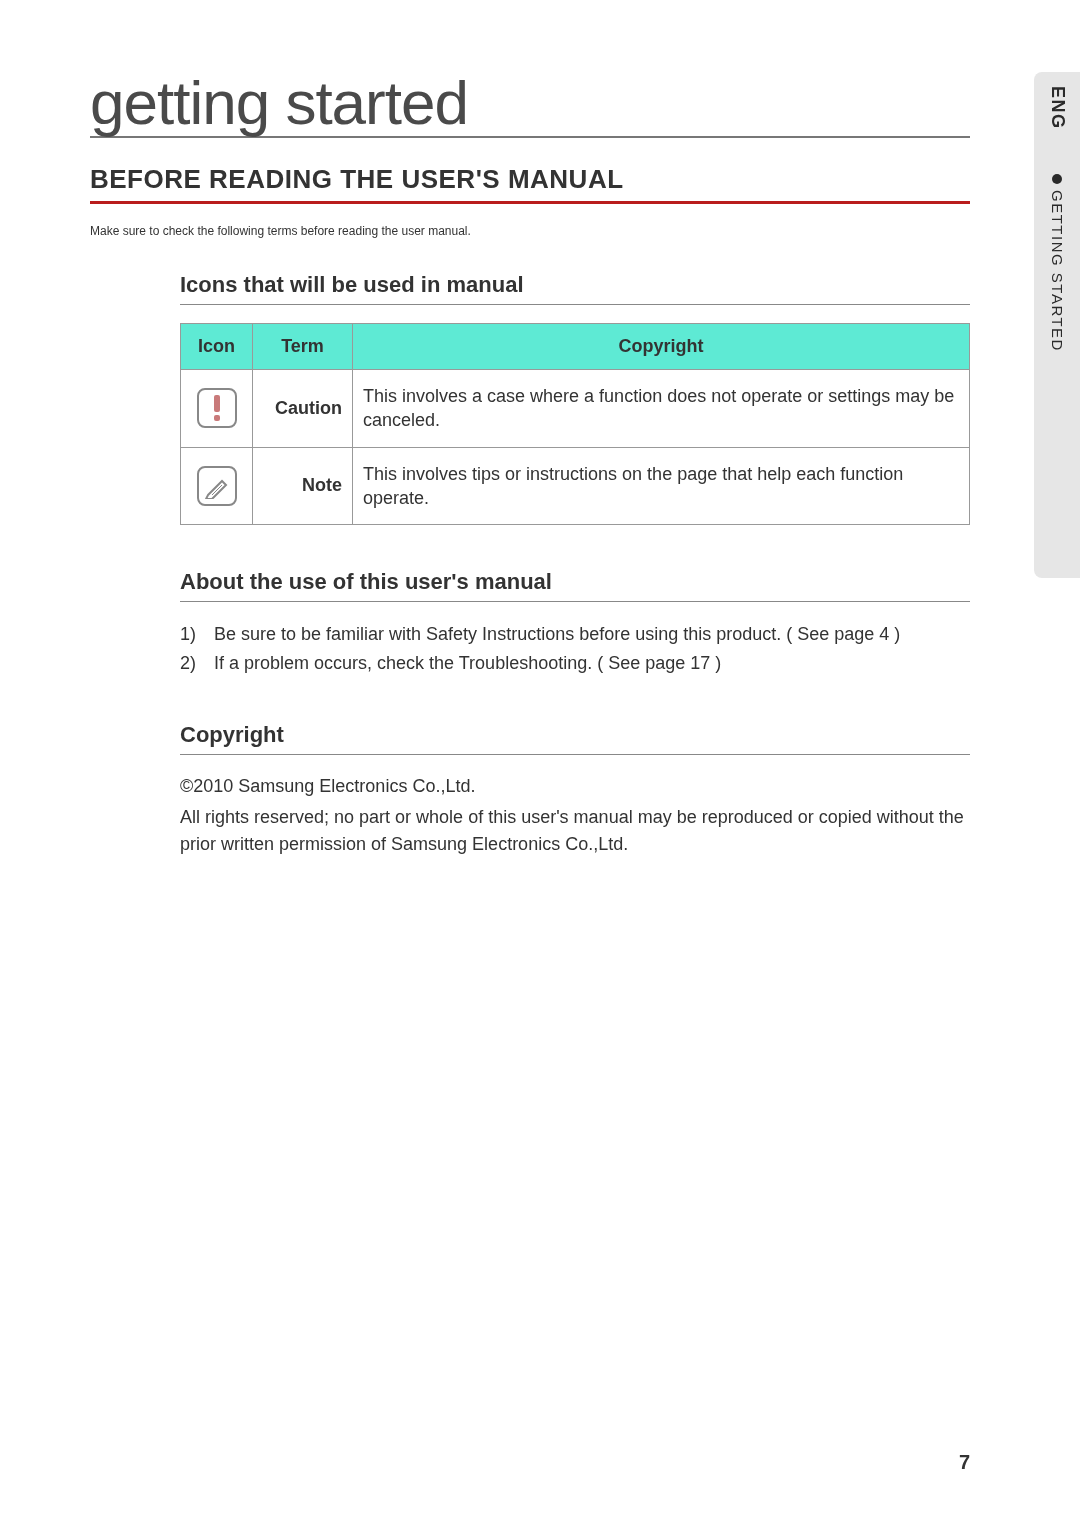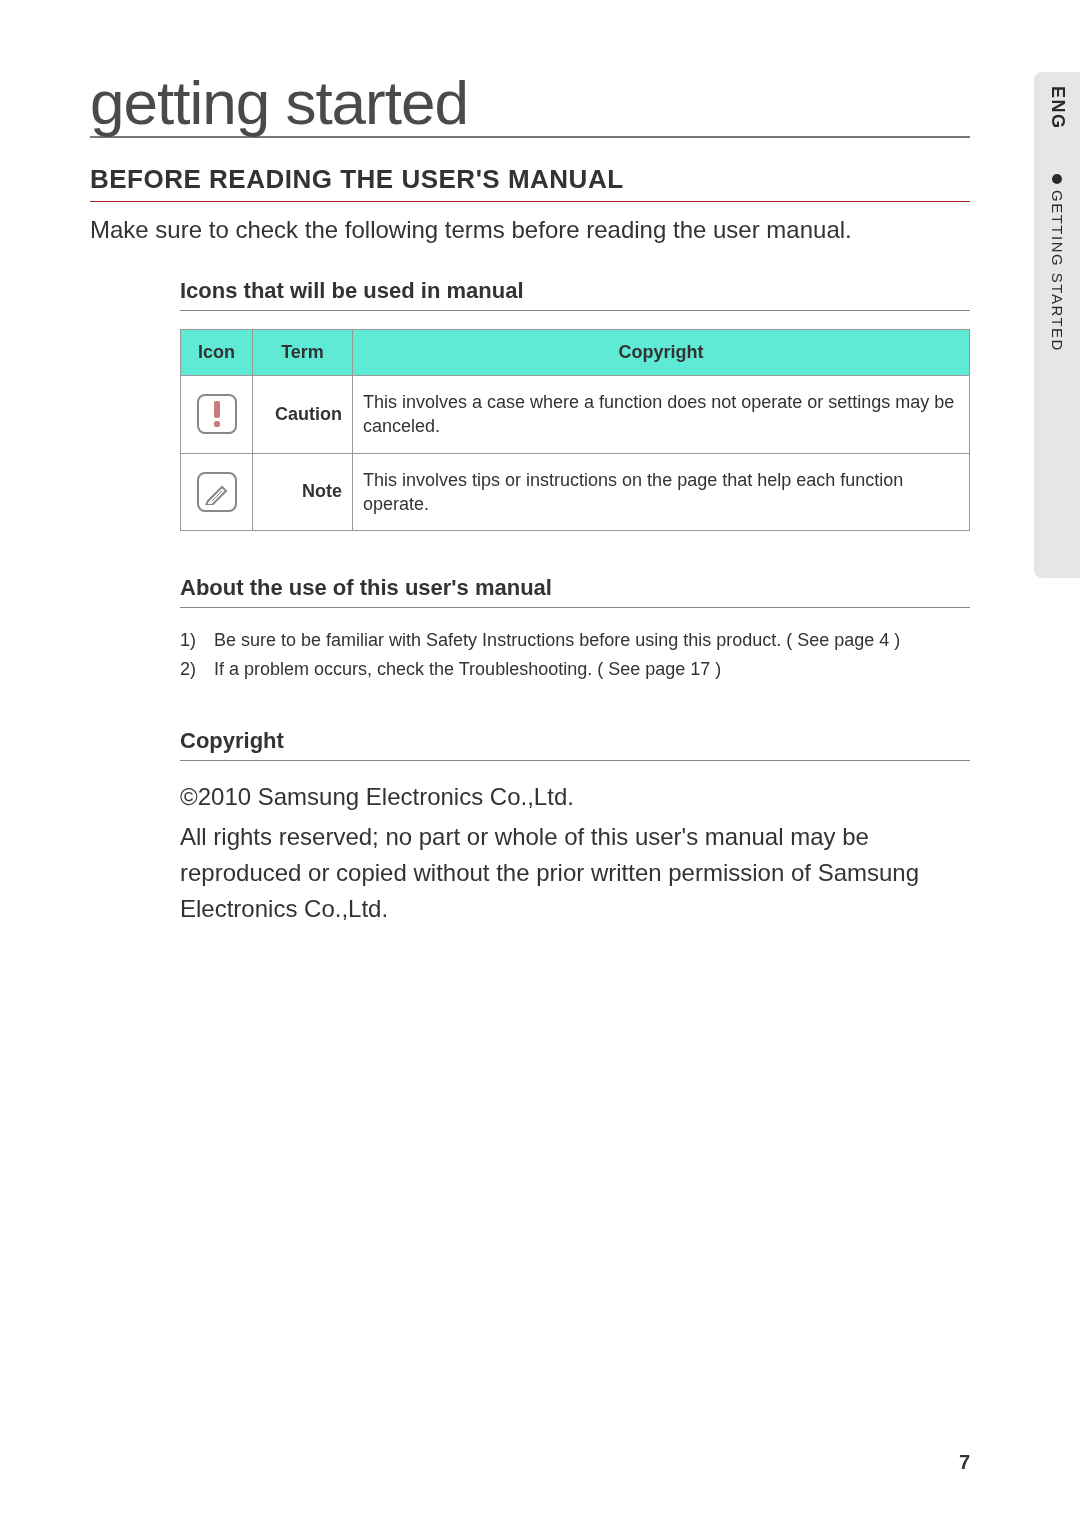--- a/index.html
+++ b/index.html
@@ -63,26 +63,26 @@
       border-bottom: 2px solid #777;
       padding-bottom: 2px;
       margin-bottom: 26px;
       line-height: 1;
     }
     h2.section {
       font-size: 26px;
       font-weight: bold;
       letter-spacing: 0.5px;
       color: #333;
-      border-bottom: 1px solid #b91c1c;
+      border-bottom: 3px solid #b91c1c;
       padding-bottom: 6px;
-      margin-bottom: 14px;
+      margin-bottom: 20px;
     }
     .intro {
-      font-size: 24px;
+      font-size: 12px;
       color: #333;
       margin-bottom: 34px;
     }
     h3.sub {
       font-size: 22px;
       font-weight: bold;
       color: #333;
       border-bottom: 1px solid #888;
       padding-bottom: 6px;
       margin: 0 0 18px 90px;
@@ -124,21 +124,21 @@
     .list-block .item {
       font-size: 18px;
       color: #333;
       line-height: 1.6;
       display: flex;
       gap: 10px;
     }
     .list-block .num { min-width: 24px; }
     .copy-block { margin: 0 0 0 90px; }
     .copy-block p {
-      font-size: 24px;
+      font-size: 18px;
       color: #333;
       line-height: 1.5;
       margin-bottom: 4px;
     }
     .page-num {
       position: absolute;
       right: 110px;
       bottom: 56px;
       font-weight: bold;
       font-size: 20px;

